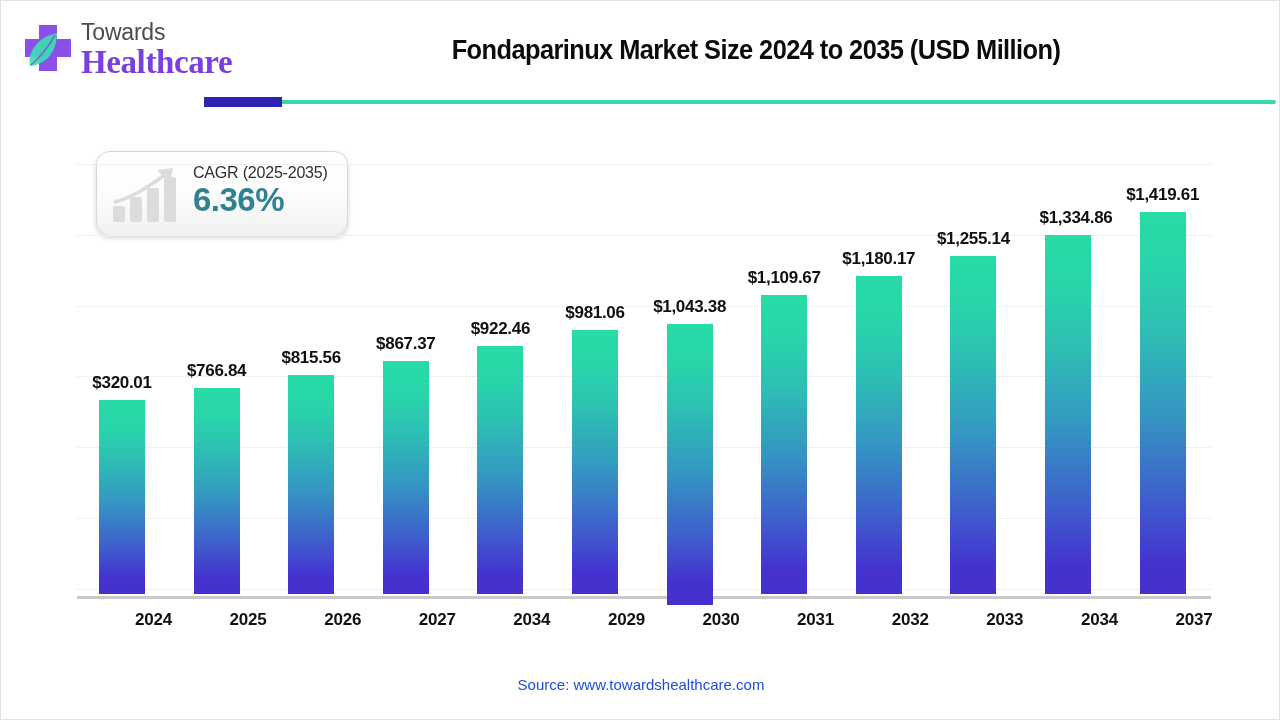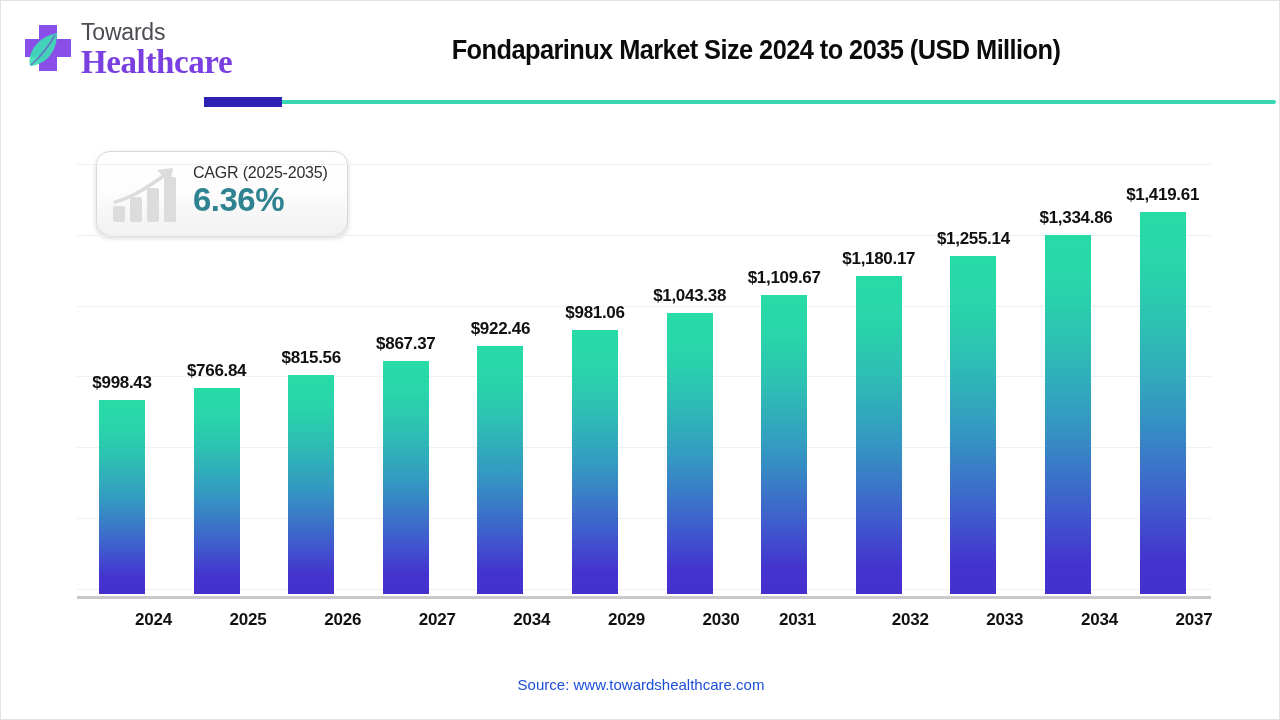--- a/index.html
+++ b/index.html
@@ -263,21 +263,21 @@
       <div class="gridline" style="top: 165px;"></div>
       <div class="gridline" style="top: 235px;"></div>
       <div class="gridline" style="top: 306px;"></div>
       <div class="gridline" style="top: 377px;"></div>
       <div class="gridline" style="top: 448px;"></div>
     </div>
   <div id="axis-line"></div>
   <div id="bars-layer">
       <div class="bar-group" style="left: 98px; bottom: 125px; position: absolute; height: 194.012px;">
         <div class="bar" style="height: 194.012px;"></div>
-        <div class="bar-label" style="bottom: 201.012px;">$998.43</div>
+        <div class="bar-label" style="bottom: 201.012px;">$320.01</div>
       </div>
       <div class="bar-group" style="left: 192.6px; bottom: 125px; position: absolute; height: 206.347px;">
         <div class="bar" style="height: 206.347px;"></div>
         <div class="bar-label" style="bottom: 213.347px;">$766.84</div>
       </div>
       <div class="bar-group" style="left: 287.2px; bottom: 125px; position: absolute; height: 219.457px;">
         <div class="bar" style="height: 219.457px;"></div>
         <div class="bar-label" style="bottom: 226.457px;">$815.56</div>
       </div>
       <div class="bar-group" style="left: 381.8px; bottom: 125px; position: absolute; height: 228px;">
@@ -285,21 +285,21 @@
         <div class="bar-label" style="bottom: 240.399px;">$867.37</div>
       </div>
       <div class="bar-group" style="left: 476.4px; bottom: 125px; position: absolute; height: 248.223px;">
         <div class="bar" style="height: 248.223px;"></div>
         <div class="bar-label" style="bottom: 255.223px;">$922.46</div>
       </div>
       <div class="bar-group" style="left: 571px; bottom: 125px; position: absolute; height: 263.991px;">
         <div class="bar" style="height: 263.991px;"></div>
         <div class="bar-label" style="bottom: 270.991px;">$981.06</div>
       </div>
-      <div class="bar-group" style="left: 665.6px; bottom: 125px; position: absolute; height: 267px; margin-top: 40px;">
+      <div class="bar-group" style="left: 665.6px; bottom: 114px; position: absolute; height: 267px; margin-top: 40px;">
         <div class="bar" style="height: 280.761px;"></div>
         <div class="bar-label" style="bottom: 287.761px;">$1,043.38</div>
       </div>
       <div class="bar-group" style="left: 760.2px; bottom: 125px; position: absolute; height: 298.599px;">
         <div class="bar" style="height: 298.599px;"></div>
         <div class="bar-label" style="bottom: 305.599px;">$1,109.67</div>
       </div>
       <div class="bar-group" style="left: 854.8px; bottom: 125px; position: absolute; height: 317.57px;">
         <div class="bar" style="height: 317.57px;"></div>
         <div class="bar-label" style="bottom: 324.57px;">$1,180.17</div>
@@ -318,21 +318,21 @@
       </div>
     </div>
   <div id="xlabels-layer">
       <div class="x-label" style="left: 71px;">2024</div>
       <div class="x-label" style="left: 165.6px;">2025</div>
       <div class="x-label" style="left: 260.2px;">2026</div>
       <div class="x-label" style="left: 354.8px;">2027</div>
       <div class="x-label" style="left: 449.4px;">2034</div>
       <div class="x-label" style="left: 544px;">2029</div>
       <div class="x-label" style="left: 638.6px;">2030</div>
-      <div class="x-label" style="left: 715px;">2031</div>
+      <div class="x-label" style="left: 733px;">2031</div>
       <div class="x-label" style="left: 827.8px;">2032</div>
       <div class="x-label" style="left: 922.4px;">2033</div>
       <div class="x-label" style="left: 1017px;">2034</div>
       <div class="x-label" style="left: 1111.6px;">2037</div>
     </div>
 
   <div id="source">Source: www.towardshealthcare.com</div>
 
 </div>
 

